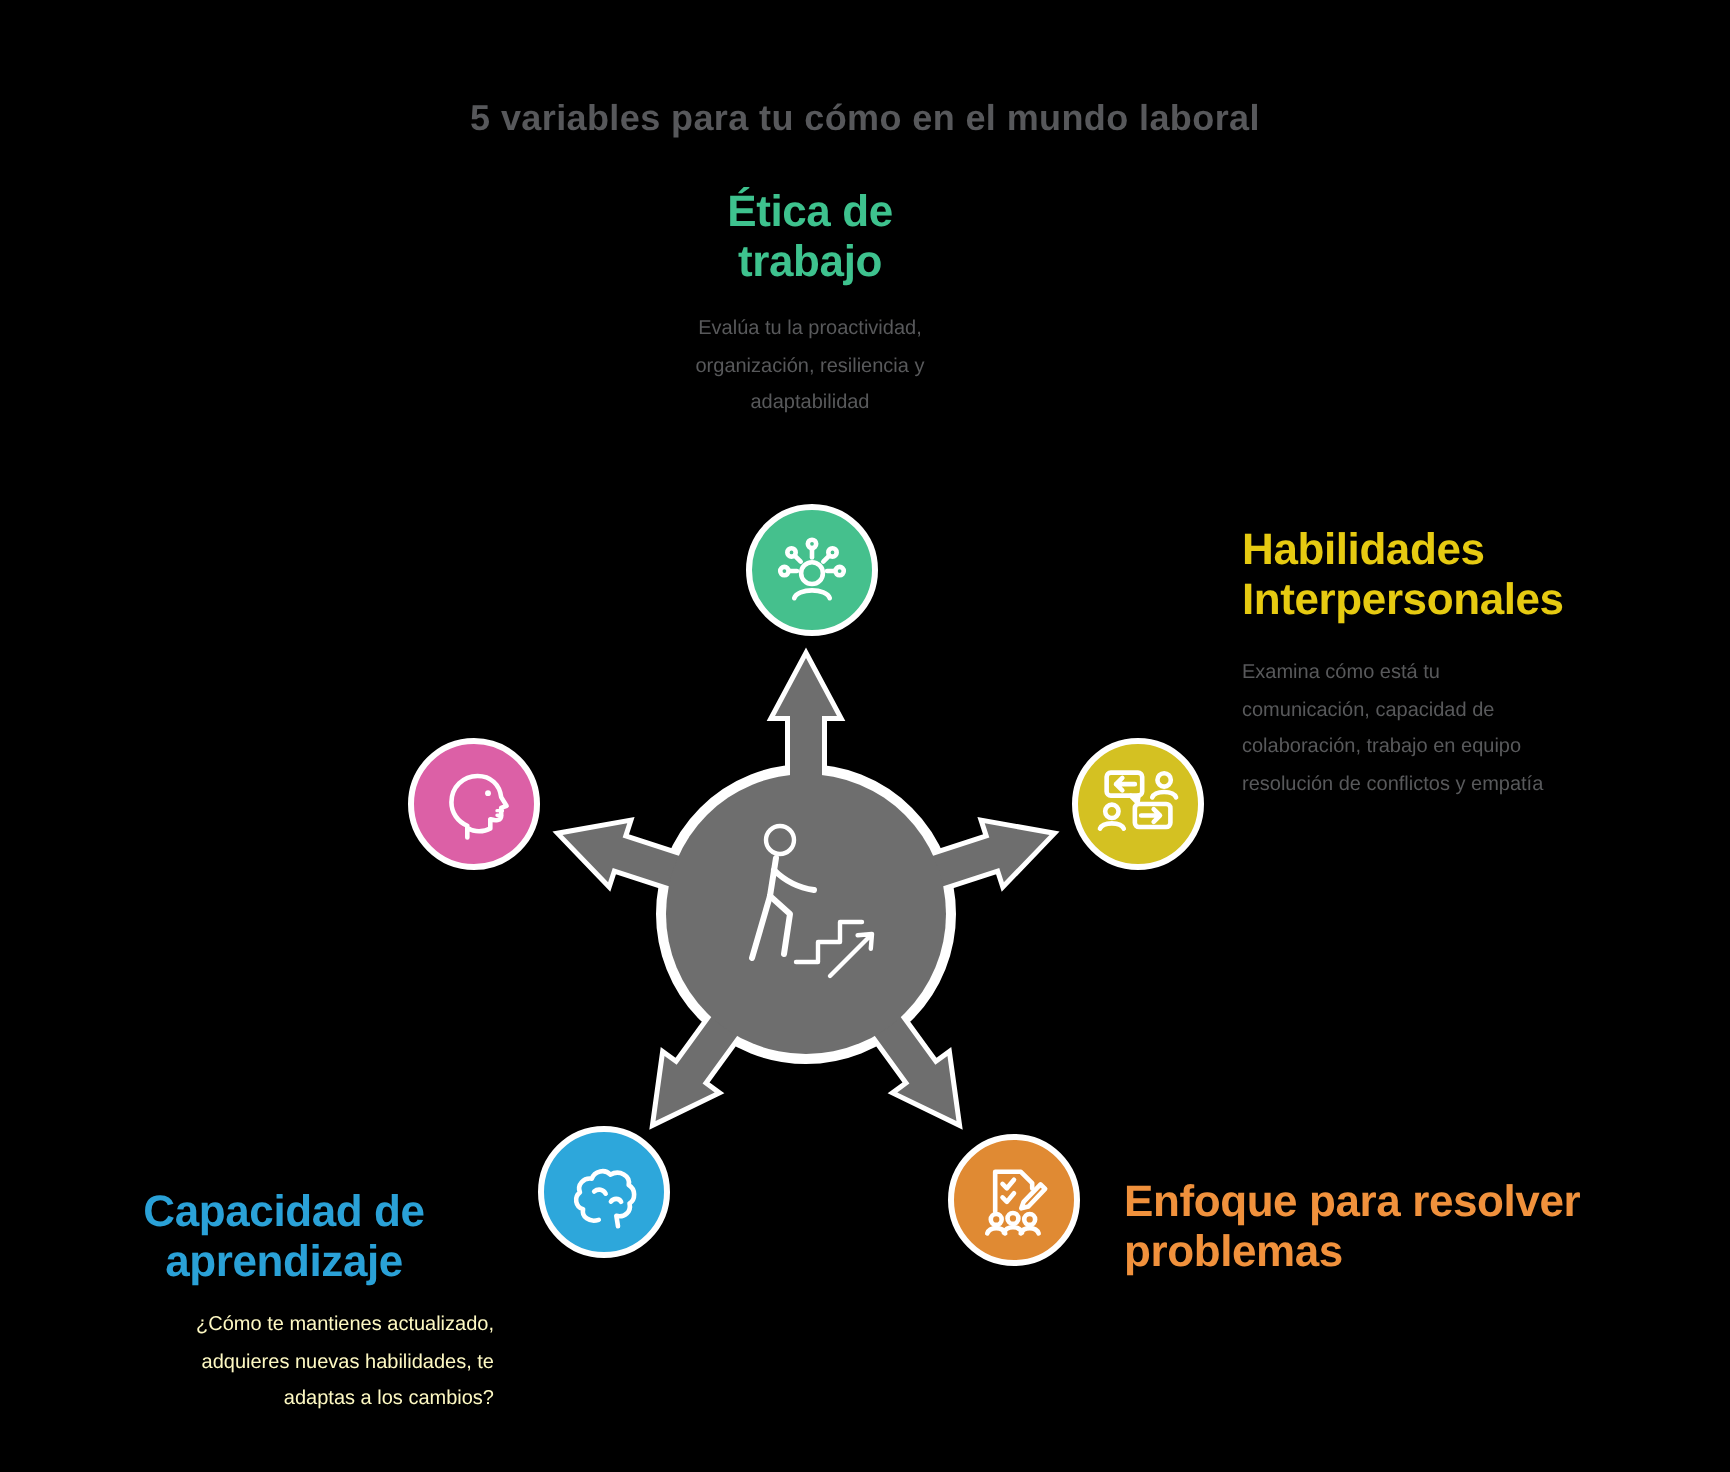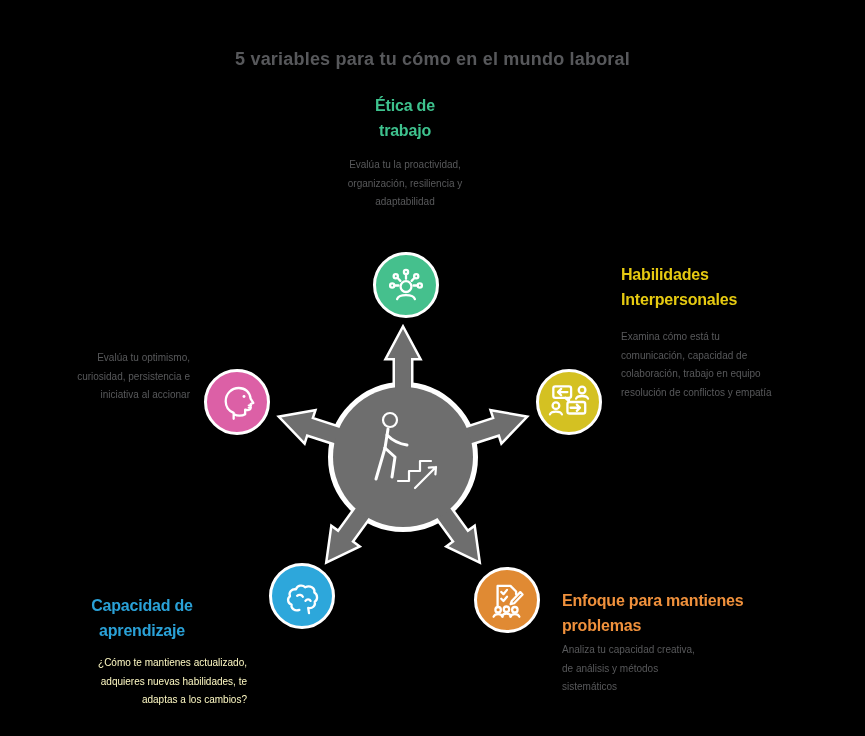--- a/index.html
+++ b/index.html
@@ -1,21 +1,21 @@
 <!DOCTYPE html>
 <html><head>
 <meta charset="utf-8">
 <style>
   html,body{margin:0;padding:0;background:#000;}
   .stage{position:relative;width:865px;height:736px;background:#000;overflow:hidden;
          font-family:"Liberation Sans",sans-serif;}
   .abs{position:absolute;}
   .main-title{left:0;top:49px;width:865px;text-align:center;font-size:18px;font-weight:bold;
               letter-spacing:.2px;}
-  .sec-title{font-size:16px;font-weight:bold;line-height:25px;letter-spacing:-.2px;white-space:pre-line;}
+  .sec-title{font-size:22px;font-weight:bold;line-height:25px;letter-spacing:-.2px;white-space:pre-line;}
   .sec-desc{font-size:10px;font-weight:500;line-height:18.5px;white-space:pre-line;}
   .ta-c{text-align:center;} .ta-r{text-align:right;}
   .hub-svg{left:0;top:0;}
   .node{width:60px;height:60px;border:3px solid #fff;border-radius:50%;
         display:flex;align-items:center;justify-content:center;}
   .node svg{display:block;}
   .icon-stroke{stroke:#fff;fill:none;stroke-width:2.2;stroke-linecap:round;stroke-linejoin:round;}
 </style>
 </head>
 <body>
@@ -127,29 +127,23 @@
 organización, resiliencia y
 adaptabilidad</div>
 
   <div class="abs sec-title" style="left: 621px; top: 262px; width: 244px; color: rgb(230, 202, 17);">Habilidades
 Interpersonales</div>
   <div class="abs sec-desc" style="left: 621px; top: 328px; width: 250px; color: rgb(88, 89, 91);">Examina cómo está tu
 comunicación, capacidad de
 colaboración, trabajo en equipo
 resolución de conflictos y empatía</div>
 
-  <div class="abs sec-desc ta-r" style="left: 0px; top: 349px; width: 190px; color: rgb(88, 89, 91);">Evalúa tu optimismo,
-curiosidad, persistencia e
-iniciativa al accionar</div>
 
   <div class="abs sec-title ta-r" style="left: 37px; top: 593px; width: 210px; color: rgb(42, 161, 215); text-align: center;">Capacidad de
 aprendizaje</div>
   <div class="abs sec-desc ta-r" style="left: 7px; top: 654px; width: 240px; color: #fef9c3;">¿Cómo te mantienes actualizado,
 adquieres nuevas habilidades, te
 adaptas a los cambios?</div>
 
-  <div class="abs sec-title" style="left: 562px; top: 588px; width: 280px; color: rgb(240, 145, 60);">Enfoque para mantienes
+  <div class="abs sec-title" style="left: 562px; top: 588px; width: 280px; color: rgb(240, 145, 60);">Enfoque para resolver
 problemas</div>
-  <div class="abs sec-desc" style="left: 562px; top: 641px; width: 260px; color: rgb(88, 89, 91);">Analiza tu capacidad creativa,
-de análisis y métodos
-sistemáticos</div>
 
 </div>
 
 </body></html>

